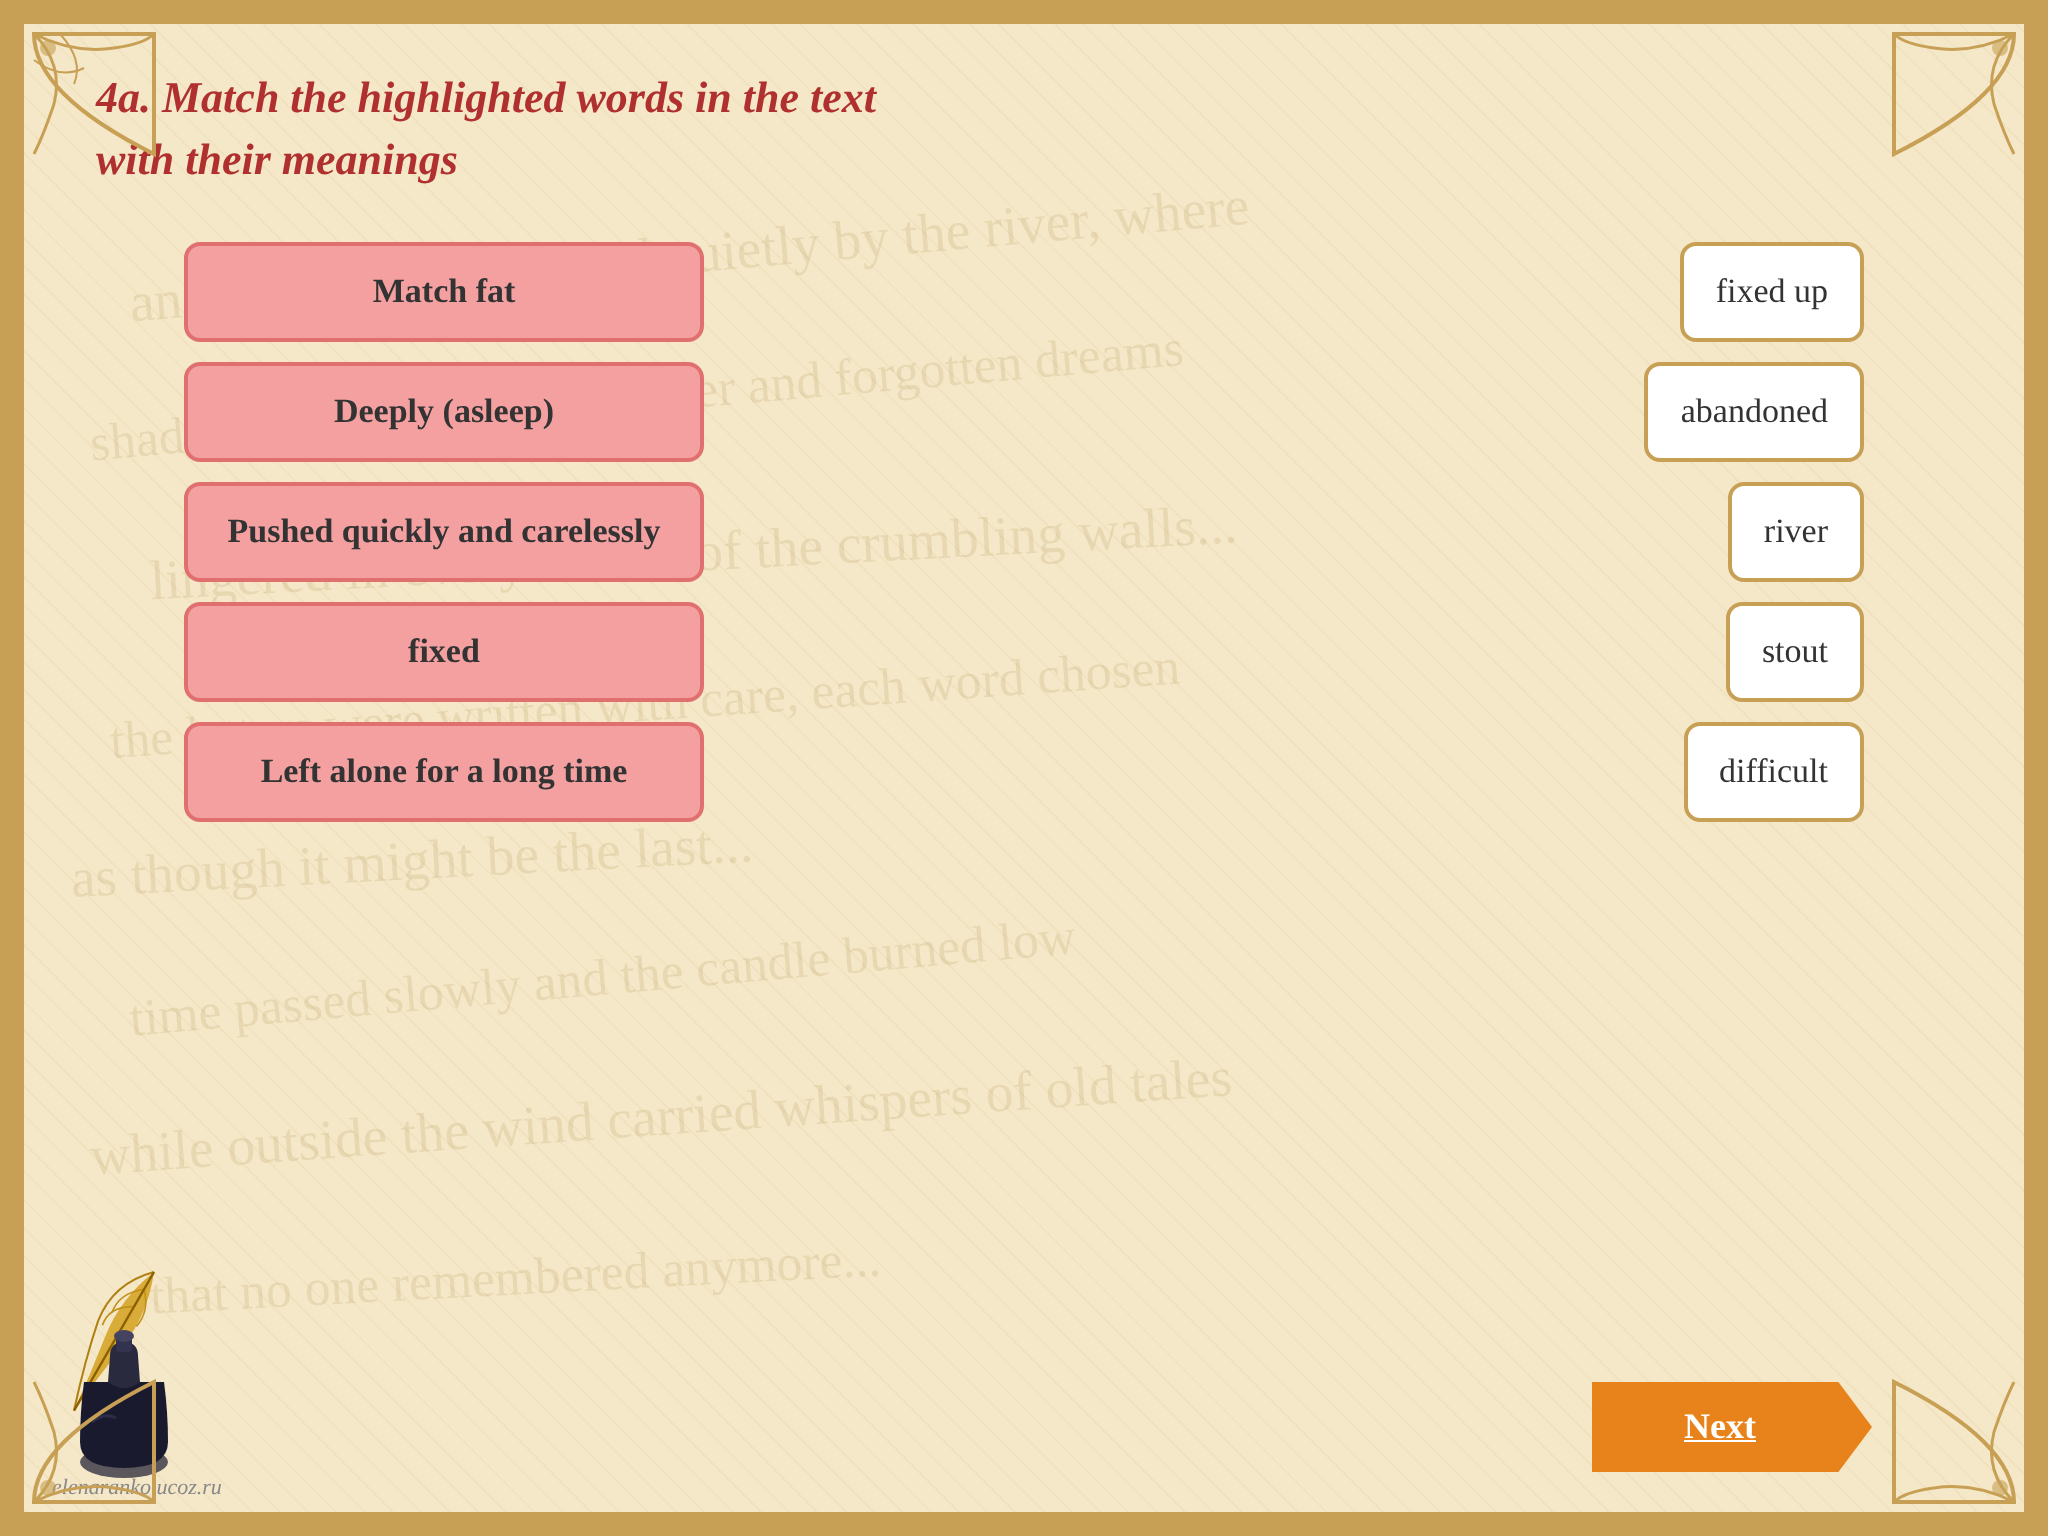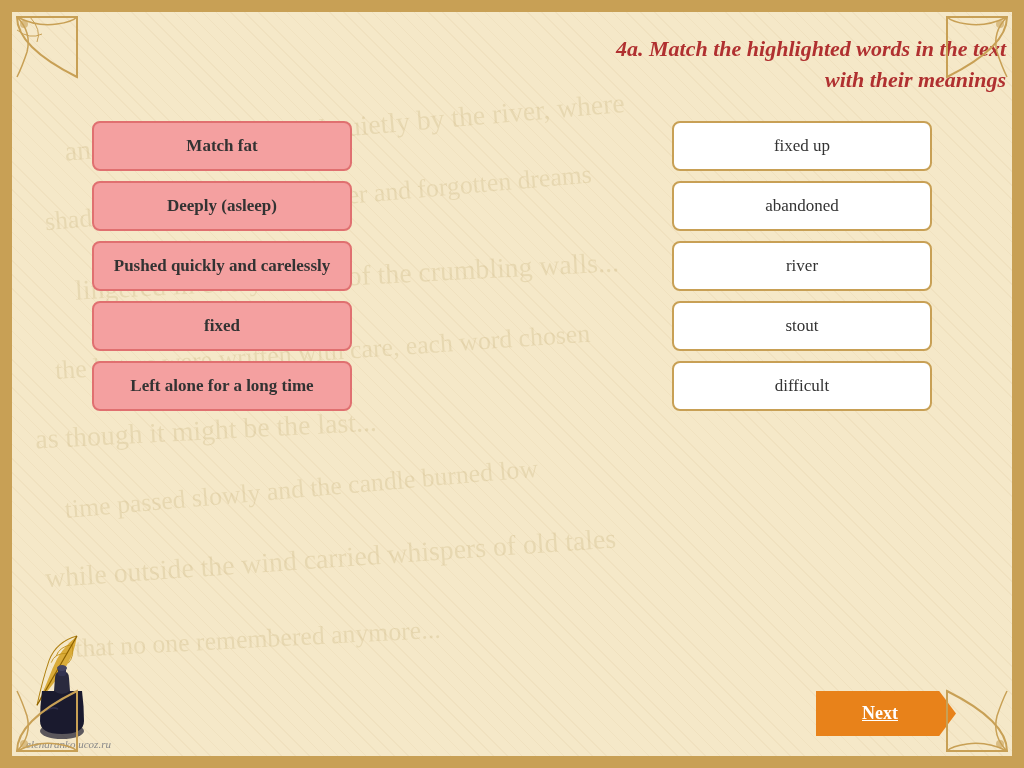--- a/index.html
+++ b/index.html
@@ -36,23 +36,24 @@
       z-index: 10;
     }
     .corner svg { width: 100%; height: 100%; }
     .corner-tl { top: 0; left: 0; }
     .corner-tr { top: 0; right: 0; transform: scaleX(-1); }
     .corner-bl { bottom: 0; left: 0; transform: scaleY(-1); }
     .corner-br { bottom: 0; right: 0; transform: scale(-1,-1); }
 
     
     .header {
-      text-align: right;
+      text-align: left;
       padding: 22px 6px 10px;
       color: #b03030;
+      margin-left: 30px;
     }
     .header h1 {
       font-size: 22px;
       font-weight: bold;
       line-height: 1.4;
       font-style: italic;
     }
 
     
     .content {
@@ -76,20 +77,21 @@
     }
 
     
     .right-column {
       display: flex;
       flex-direction: column;
       gap: 10px;
       width: 280px;
       padding-top: 5px;
       padding-right: 20px;
+      align-items: flex-end;
     }
 
     
     .word-box-left {
       background-color: #f4a0a0;
       border: 2px solid #e07070;
       border-radius: 8px;
       padding: 12px 16px;
       text-align: center;
       font-size: 17px;
@@ -125,21 +127,21 @@
       left: 10px;
       width: 120px;
       height: 120px;
       z-index: 5;
     }
 
     
     .next-btn-container {
       position: absolute;
       bottom: 20px;
-      right: 56px;
+      right: 76px;
     }
 
     .next-btn {
       background-color: #e8821a;
       color: white;
       border: none;
       padding: 12px 28px;
       font-size: 18px;
       font-weight: bold;
       font-family: Georgia, serif;

